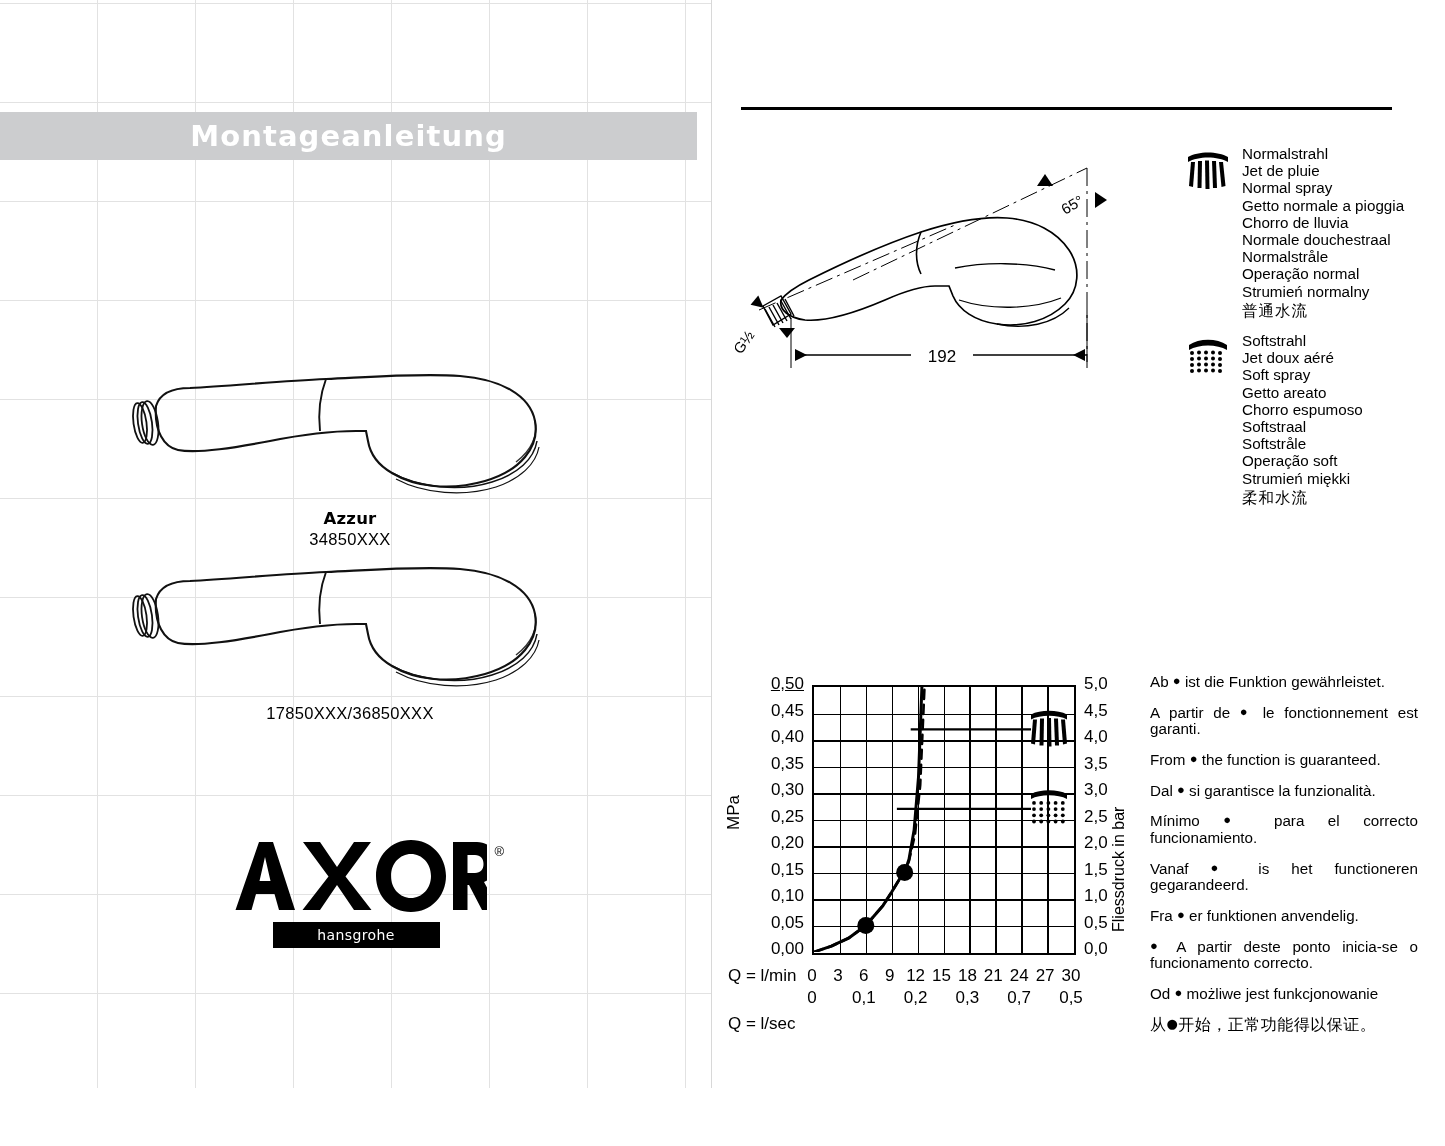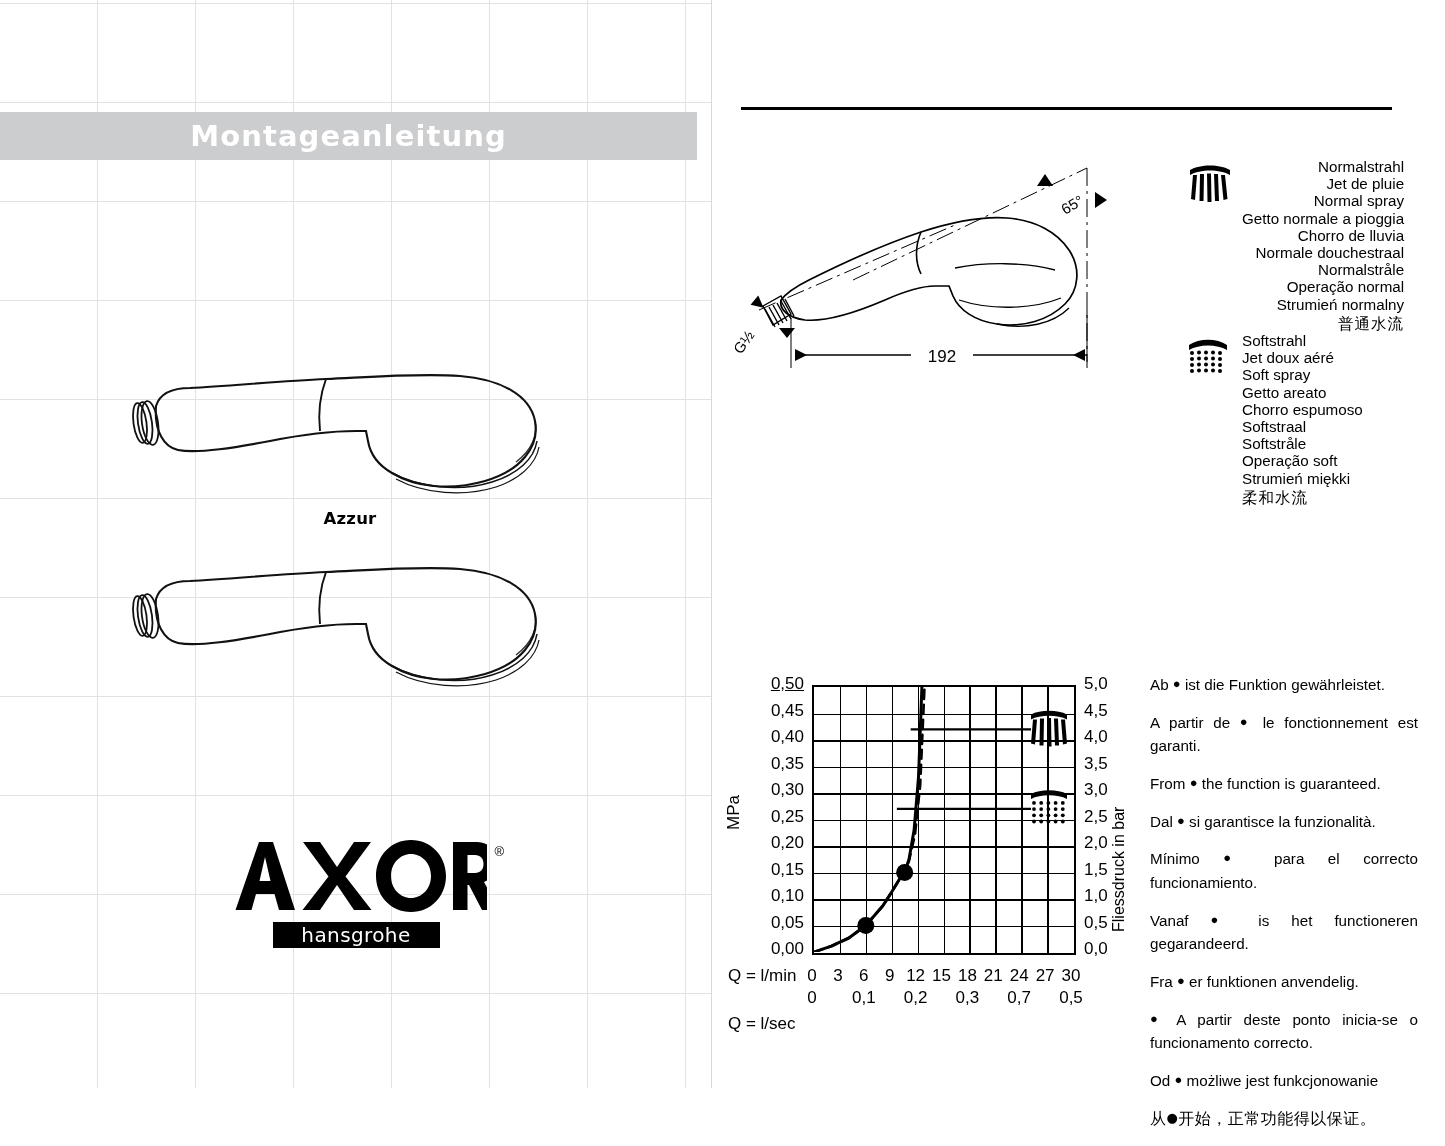--- a/index.html
+++ b/index.html
@@ -65,21 +65,21 @@
   .logo-wordmark { position: relative; display: inline-block; }
   .logo-reg {
     position: absolute; right: -17px; top: 4px;
     font-size: 13px; font-family: "Liberation Sans", sans-serif;
   }
   .logo-sub {
     margin: 6px auto 0; background: #000; width: 167px; height: 26px;
     display: flex; align-items: center; justify-content: center;
   }
   .logo-sub span {
-    color: #fff; font-size: 20px; letter-spacing: .4px;
+    color: #fff; font-size: 14px; letter-spacing: .4px;
     font-family: "DejaVu Sans", sans-serif;
   }
 
   
   .rule-top {
     position: absolute; left: 741px; top: 107px; width: 651px; height: 3px;
     background: #000;
   }
 
   .tech-drawing { position: absolute; left: 735px; top: 150px; }
@@ -130,21 +130,21 @@
     font-family: "Liberation Sans", sans-serif;
   }
   .xtick {
     position: absolute; font-size: 17px; text-align: center; width: 34px;
     font-family: "Liberation Sans", sans-serif;
   }
 
   
   .notes { position: absolute; left: 1150px; top: 672px; width: 268px; }
   .note {
-    font-size: 15.2px; line-height: 24px; margin-bottom: 13px;
+    font-size: 15.2px; line-height: 17px; margin-bottom: 13px;
     text-align: justify;
     font-family: "Liberation Sans", sans-serif;
   }
   .note.cjk {
     font-family: "DejaVu Sans", sans-serif;
     font-size: 16px; letter-spacing: .5px; text-align: left;
   }
   .bullet { font-size: 13px; vertical-align: 1.5px; }
 </style>
 </head>
@@ -172,20 +172,21 @@
         <path d="M276 124 C304 139 344 142 376 132 C400 124 416 109 419 92" stroke-width="1.2"></path>
         <g stroke-width="1.8">
           <ellipse cx="30" cy="68" rx="8" ry="22" transform="rotate(-8 30 68)"></ellipse>
           <ellipse cx="25" cy="68" rx="7" ry="21" transform="rotate(-8 25 68)"></ellipse>
           <ellipse cx="20" cy="68" rx="6.5" ry="20" transform="rotate(-8 20 68)"></ellipse>
         </g>
       </svg>
     </div>
     <div class="product-caption">
       <div class="product-name">Azzur</div>
+      <div class="product-code">34850XXX</div>
     </div>
   </div>
 
   <div class="product" style="left:120px; top:548px; width:460px;">
     <div class="product-figure">
       <svg width="440" height="150" viewBox="0 0 440 150" fill="none" stroke="#111" stroke-width="2.1">
         <path d="M36 51 C40 38 54 33 70 33 C110 31 160 26 206 24 C250 22 300 18 340 21
                  C380 24 410 40 415 66 C420 92 400 116 365 126 C330 136 295 132 272 118
                  C258 110 250 98 248 86 L246 76 L236 76 C215 76 180 80 150 86
                  C118 92 78 99 58 95 C44 92 34 76 36 51 Z"></path>
@@ -194,20 +195,21 @@
         <path d="M272 118 C300 133 340 137 372 127 C398 119 414 104 417 86" stroke-width="1.5"></path>
         <path d="M276 124 C304 139 344 142 376 132 C400 124 416 109 419 92" stroke-width="1.2"></path>
         <g stroke-width="1.8">
           <ellipse cx="30" cy="68" rx="8" ry="22" transform="rotate(-8 30 68)"></ellipse>
           <ellipse cx="25" cy="68" rx="7" ry="21" transform="rotate(-8 25 68)"></ellipse>
           <ellipse cx="20" cy="68" rx="6.5" ry="20" transform="rotate(-8 20 68)"></ellipse>
         </g>
       </svg>
     </div>
     <div class="product-caption">
+      <div class="product-code">17850XXX/36850XXX</div>
     </div>
   </div>
 
   <div class="logo-block">
     <div class="logo-wordmark">
       <svg width="262" height="72" viewBox="0 0 262 72">
         <g fill="#000">
           <path d="M34 2 L48 2 L70 70 L54 70 L49.5 54 L31 54 L26.5 70 L10.5 70 Z
                    M40 17 L34.5 41 L45.5 41 Z"></path>
           <path d="M78 2 L95 2 L112 27 L129 2 L146 2 L120.5 36.5 L146.5 70 L129 70
@@ -267,21 +269,21 @@
 
       <path d="M56 168 L56 218 M352 160 L352 218" stroke-width="1"></path>
       <path d="M60 205 L352 205" stroke-width="1.5"></path>
       <path d="M60 199 L72 205 L60 211 Z" fill="#000" stroke="none"></path>
       <path d="M350 199 L338 205 L350 211 Z" fill="#000" stroke="none"></path>
       <rect x="176" y="194" width="62" height="22" fill="#fff" stroke="none"></rect>
       <text x="207" y="212" text-anchor="middle" font-family="Liberation Sans, sans-serif" font-size="17" fill="#000" stroke="none">192</text>
     </svg>
   </div>
 
-  <div class="spray-legend" style="top:158px;text-align:right;">
+  <div class="spray-legend" style="top:145px;">
     <div class="spray-row">
       <div class="spray-icon">
         <svg width="44" height="42" viewBox="0 0 44 42">
           <path d="M2 8 C12 2 32 2 42 8 L42 13 C32 7 12 7 2 13 Z" fill="#000"></path>
           <g fill="#000">
             <path d="M5 13 L9 13 L7 38 L3 37 Z"></path>
             <path d="M12 12 L16 12 L15.5 39 L11.5 39 Z"></path>
             <path d="M19 11.5 L23 11.5 L23.5 40 L19.5 40 Z"></path>
             <path d="M26 12 L30 12 L31 39 L27 39 Z"></path>
             <path d="M33 13 L37 13 L39.5 37 L35.5 38 Z"></path>

